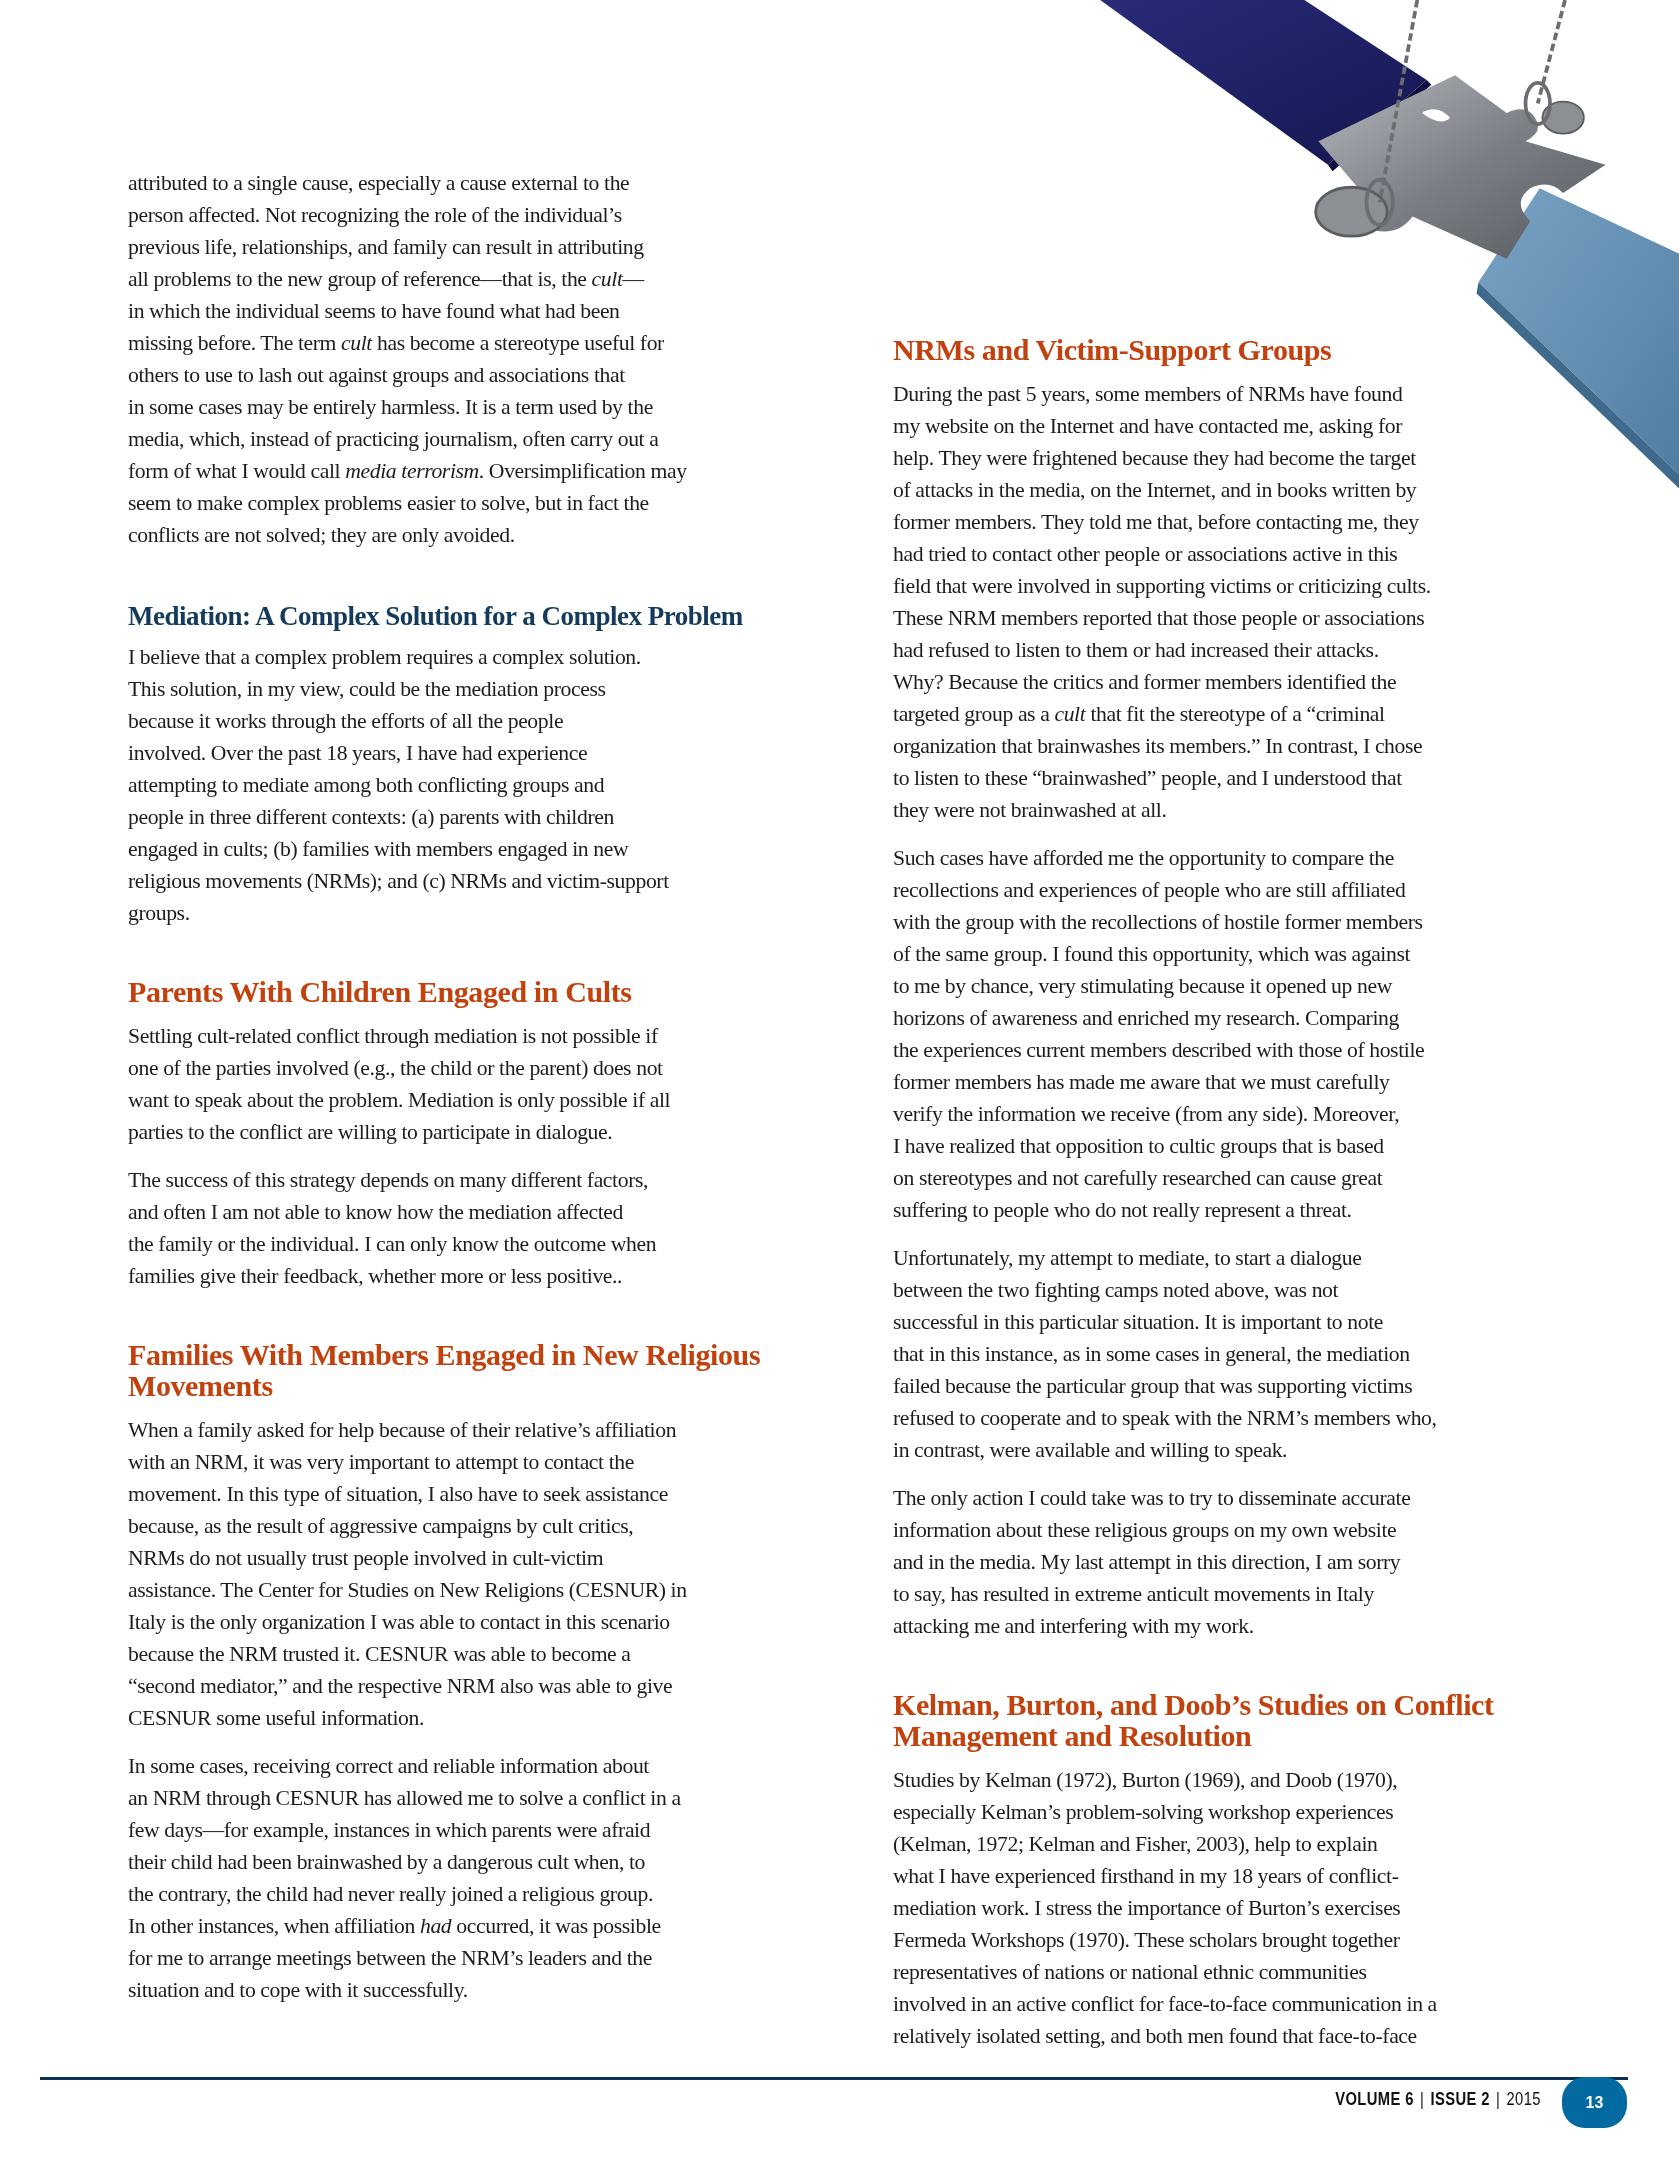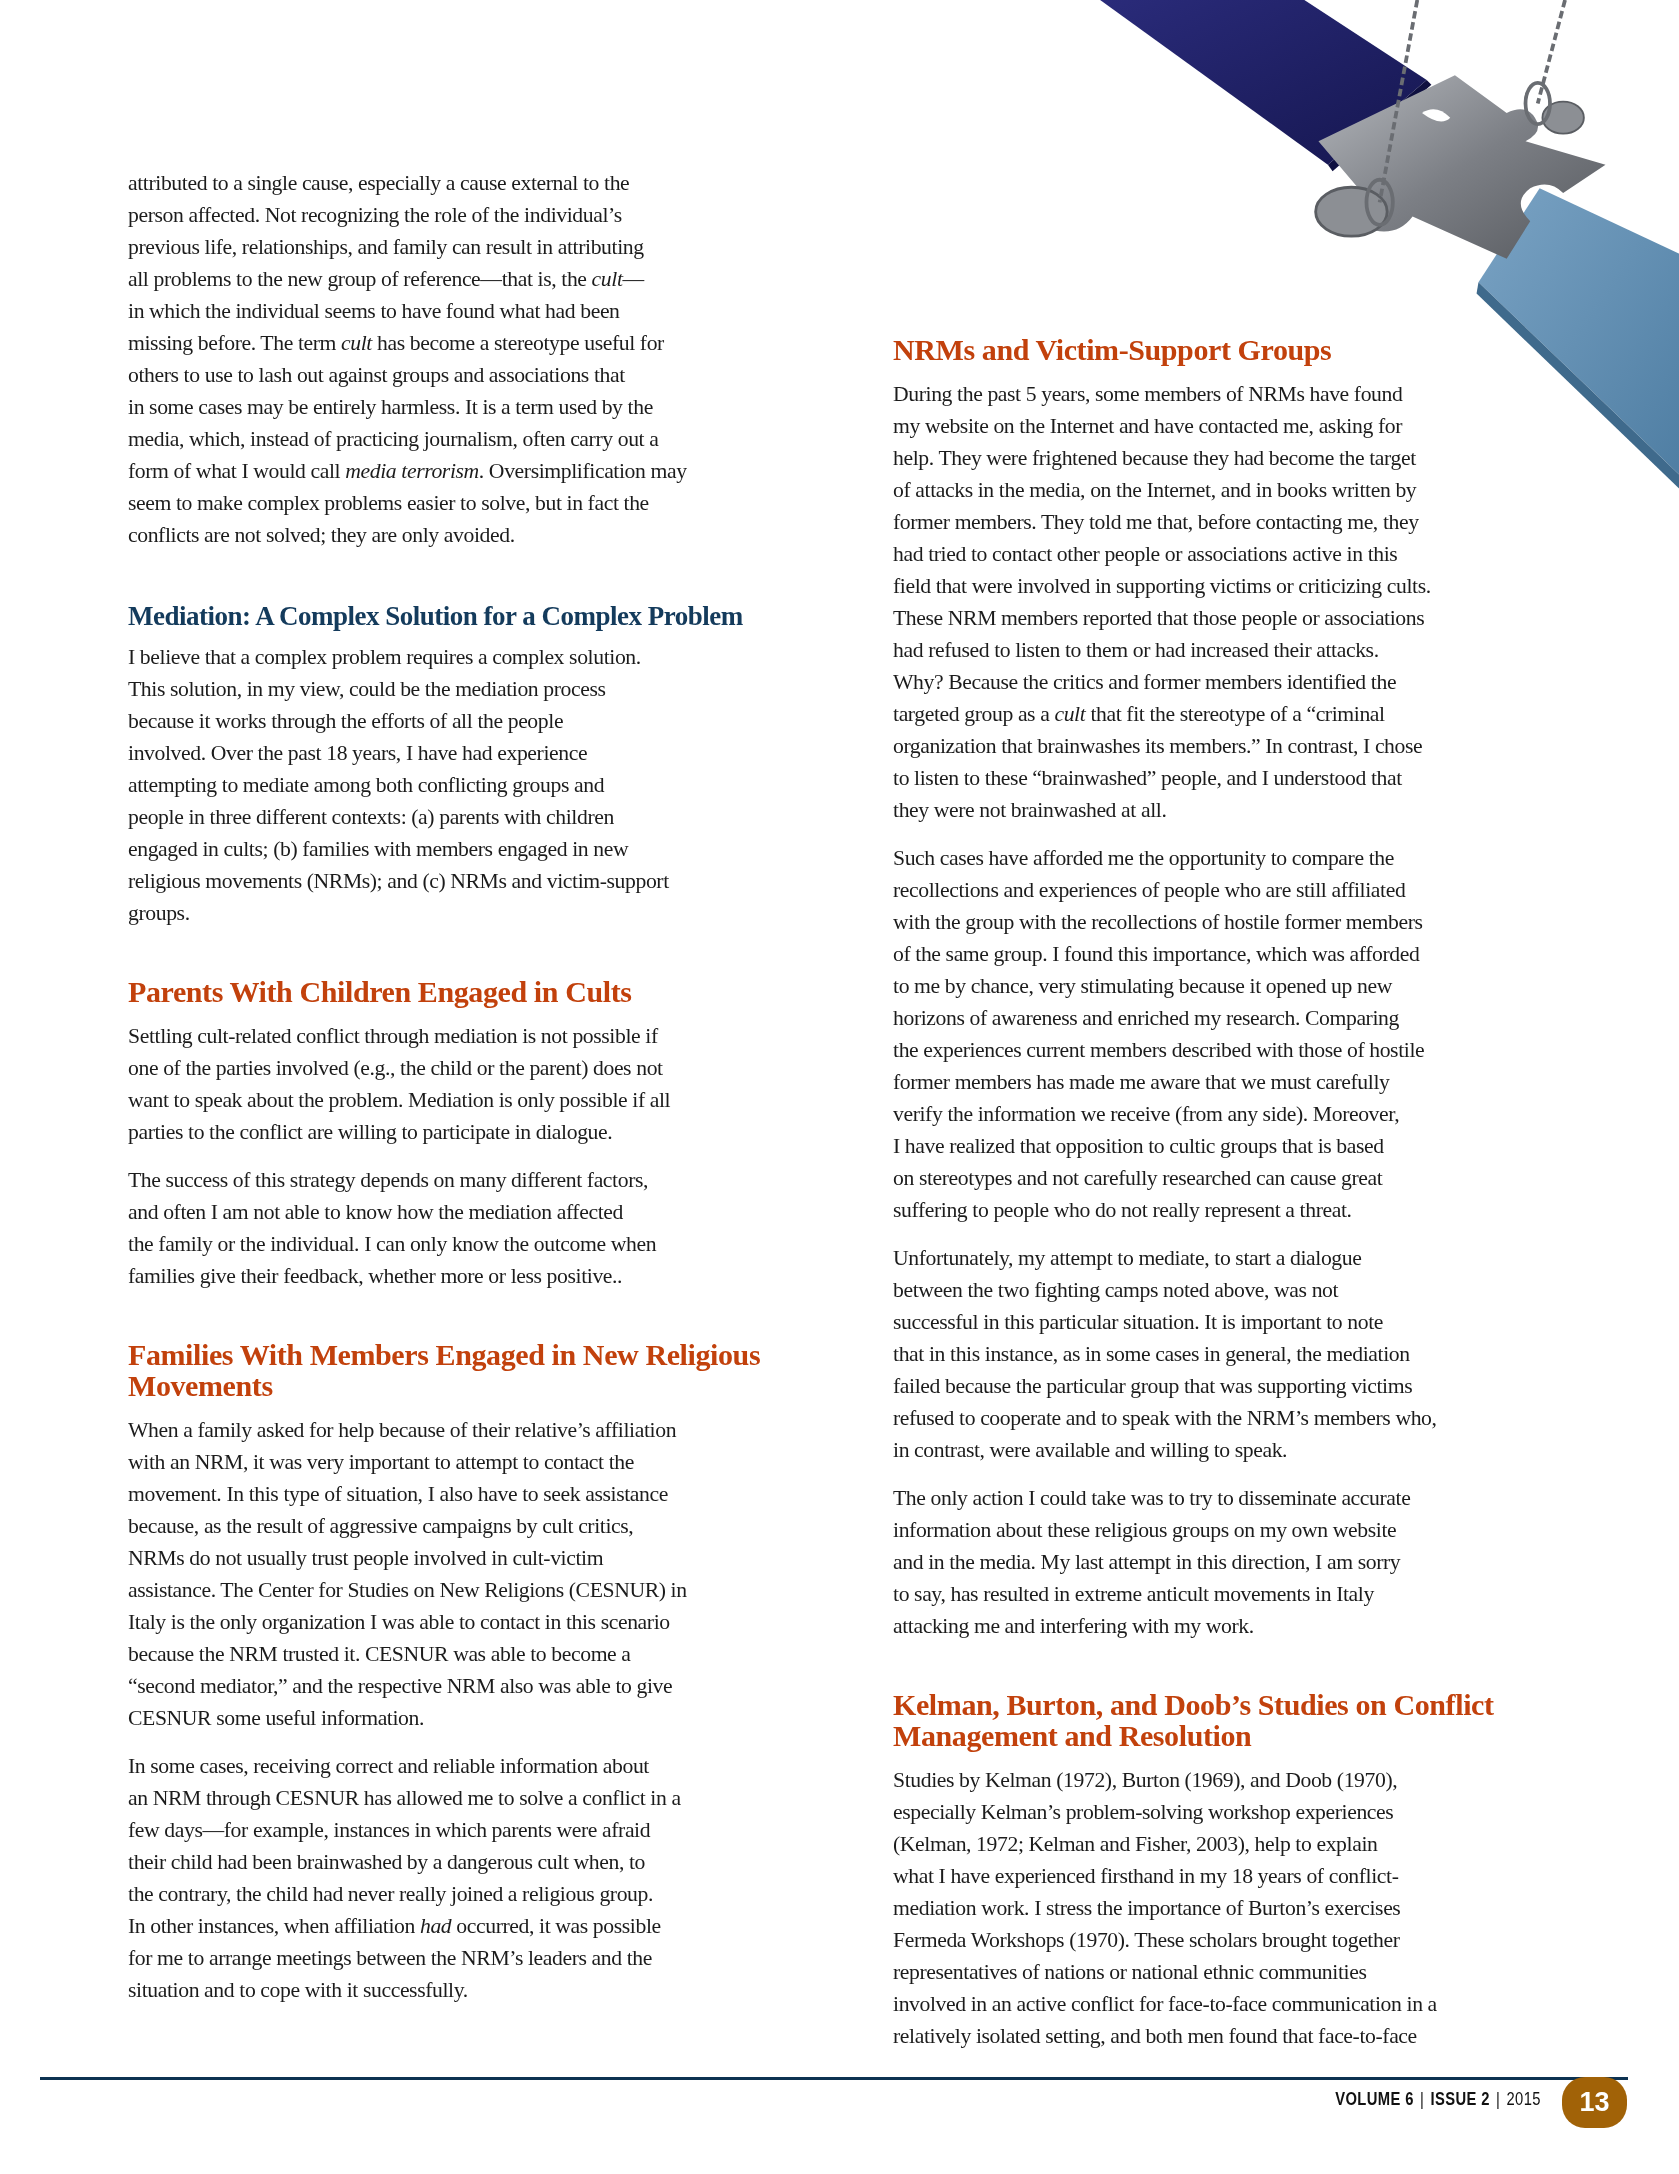--- a/index.html
+++ b/index.html
@@ -15,22 +15,22 @@
               font-weight: bold; letter-spacing: -0.5px; }
   h3.h-sub { font-size: 30px; line-height: 31px; color: #c2410c; margin: 0 0 13px 0;
              font-weight: bold; letter-spacing: -0.4px; }
   em { font-style: italic; text-align: right; }
   .line { display: block; white-space: nowrap; }
   .footer-rule { position: absolute; left: 40px; top: 2077px; width: 1588px; height: 2.8px; background: #0d3251; }
   .footer-meta { position: absolute; right: 139px; top: 2089px; font-family: "Liberation Sans", sans-serif;
                  font-size: 18px; letter-spacing: 0.5px; color: #111; font-weight: bold; transform: scaleX(0.82); transform-origin: right center; white-space: nowrap; }
   .footer-meta .year { font-weight: normal; }
   .footer-meta .sep { font-weight: normal; margin: 0 7.5px; }
-  .page-box { position: absolute; left: 1562px; top: 2077px; width: 65px; height: 51px; background: #a16207;
-              color: #fff; font-weight: bold; font-size: 27px; display: flex; align-items: center; justify-content: center;
+  .page-box { position: absolute; left: 1562px; top: 2077px; width: 65px; height: 51px; background: #0369a1;
+              color: #fff; font-weight: bold; font-size: 16px; display: flex; align-items: center; justify-content: center;
               font-family: "Liberation Sans", sans-serif; border-radius: 23px; }
   .illustration { position: absolute; left: 1036px; top: 0; width: 644px; height: 527px; }
 </style>
 </head>
 <body>
 
 <div class="illustration">
   <svg width="644" height="527" viewBox="0 0 684 560" xmlns="http://www.w3.org/2000/svg">
     <defs>
       <linearGradient id="darkStrip" x1="0" y1="0" x2="1" y2="1">
@@ -153,21 +153,21 @@
     <span class="line">Why? Because the critics and former members identified the</span>
     <span class="line"><span>targeted group as a </span><em>cult</em><span> that fit the stereotype of a “criminal</span></span>
     <span class="line">organization that brainwashes its members.” In contrast, I chose</span>
     <span class="line">to listen to these “brainwashed” people, and I understood that</span>
     <span class="line">they were not brainwashed at all.</span>
   </p>
   <p>
     <span class="line">Such cases have afforded me the opportunity to compare the</span>
     <span class="line">recollections and experiences of people who are still affiliated</span>
     <span class="line">with the group with the recollections of hostile former members</span>
-    <span class="line">of the same group. I found this importance, which was afforded</span>
+    <span class="line">of the same group. I found this opportunity, which was against</span>
     <span class="line">to me by chance, very stimulating because it opened up new</span>
     <span class="line">horizons of awareness and enriched my research.  Comparing</span>
     <span class="line">the experiences current members described with those of hostile</span>
     <span class="line">former members has made me aware that we must carefully</span>
     <span class="line">verify the information we receive (from any side). Moreover,</span>
     <span class="line">I have realized that opposition to cultic groups that is based</span>
     <span class="line">on stereotypes and not carefully researched can cause great</span>
     <span class="line">suffering to people who do not really represent a threat.</span>
   </p>
   <p>

